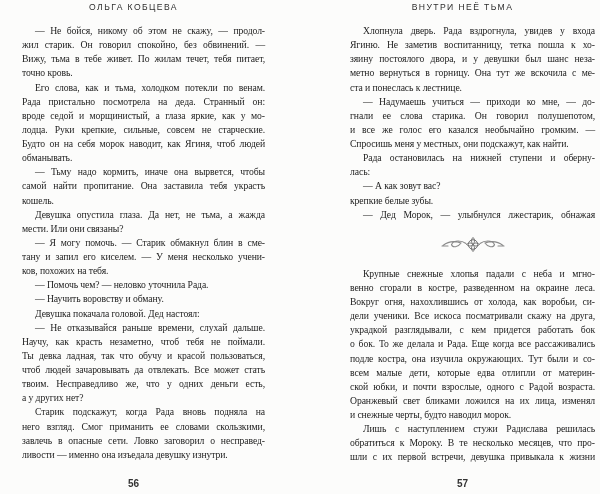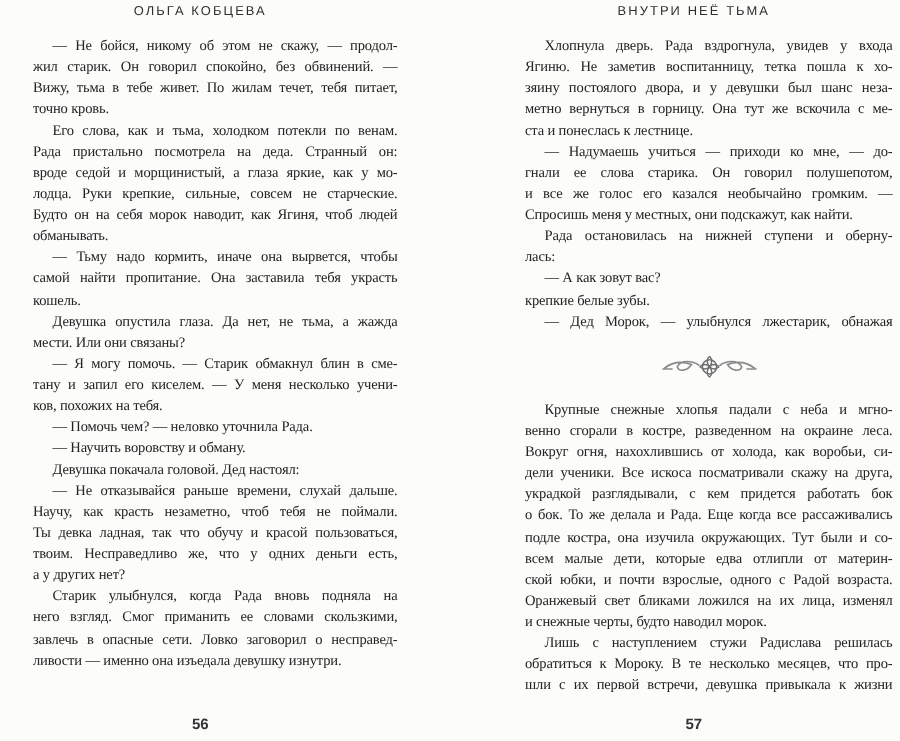--- a/index.html
+++ b/index.html
@@ -54,23 +54,24 @@
       <div class="bl end">мести. Или они связаны?</div>
       <div class="bl ind">— Я могу помочь. — Старик обмакнул блин в сме-</div>
       <div class="bl">тану и запил его киселем. — У меня несколько учени-</div>
       <div class="bl end">ков, похожих на тебя.</div>
       <div class="bl ind end">— Помочь чем? — неловко уточнила Рада.</div>
       <div class="bl ind end">— Научить воровству и обману.</div>
       <div class="bl ind end">Девушка покачала головой. Дед настоял:</div>
       <div class="bl ind">— Не отказывайся раньше времени, слухай дальше.</div>
       <div class="bl">Научу, как красть незаметно, чтоб тебя не поймали.</div>
       <div class="bl">Ты девка ладная, так что обучу и красой пользоваться,</div>
+      <div class="bl">чтоб людей зачаровывать да отвлекать. Все может стать</div>
       <div class="bl">твоим. Несправедливо же, что у одних деньги есть,</div>
       <div class="bl end">а у других нет?</div>
-      <div class="bl ind">Старик улыбнулся, когда Рада вновь подняла на</div>
+      <div class="bl ind">Старик подскажут, когда Рада вновь подняла на</div>
       <div class="bl">него взгляд. Смог приманить ее словами скользкими,</div>
       <div class="bl">завлечь в опасные сети. Ловко заговорил о несправед-</div>
       <div class="bl end">ливости — именно она изъедала девушку изнутри.</div>
     </div>
   <div class="pnum">56</div>
 </div>
 
 <div class="page" id="page-right">
   <div class="rhead">ВНУТРИ НЕЁ ТЬМА</div>
   <div class="page-body">

